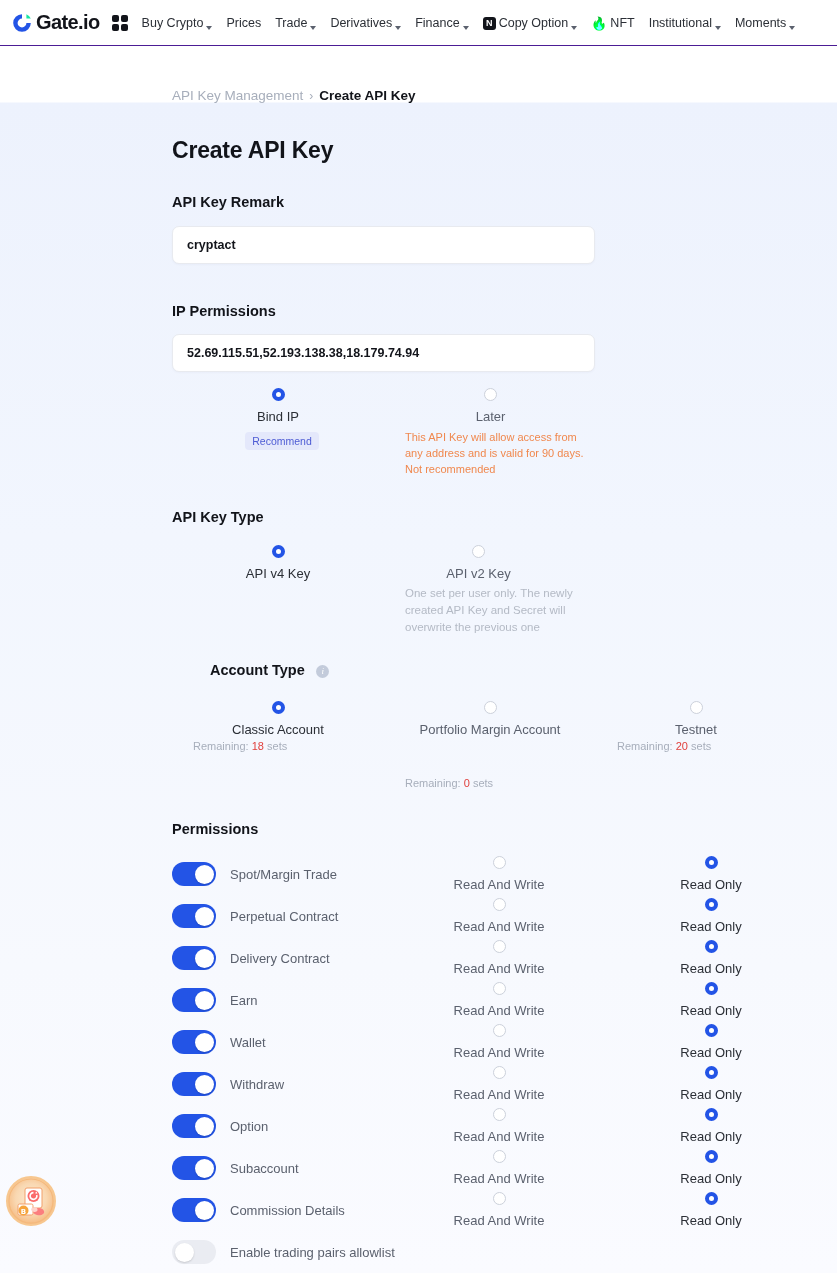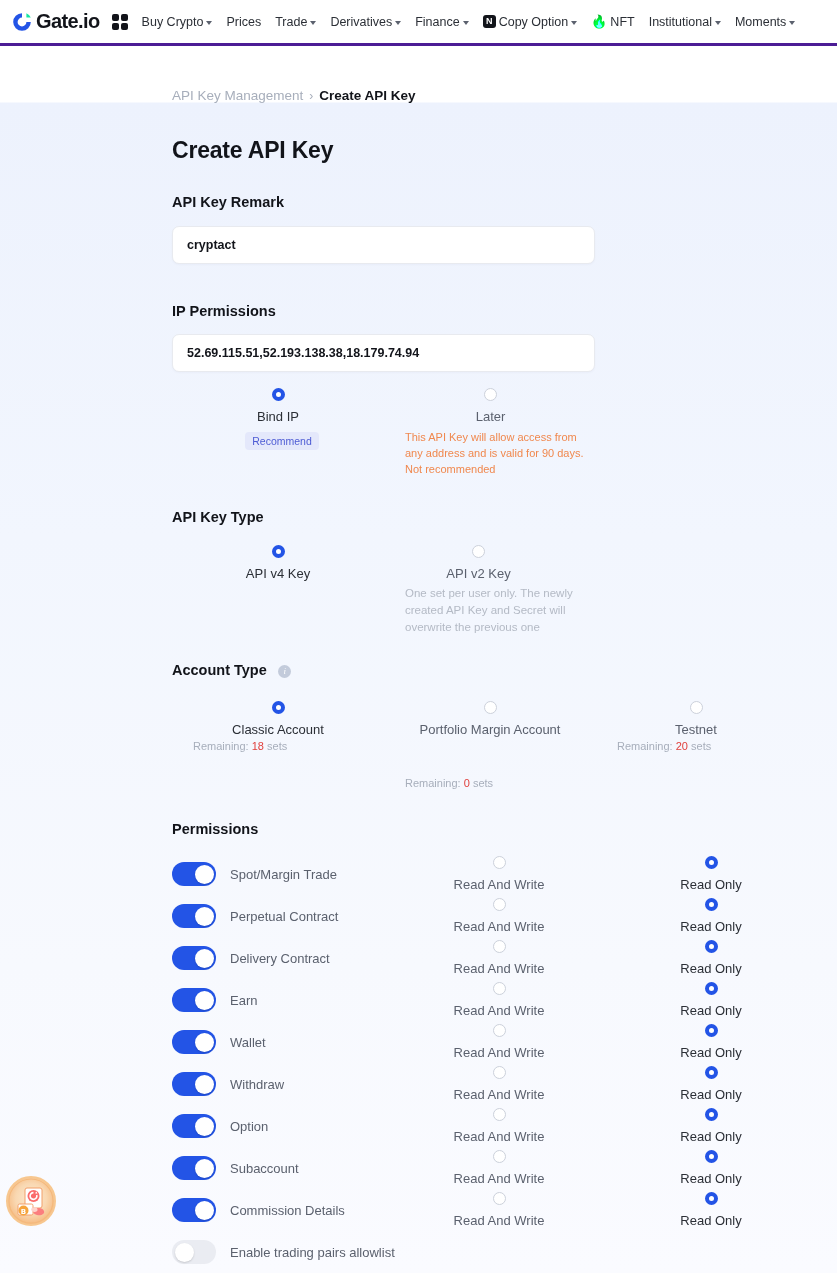--- a/index.html
+++ b/index.html
@@ -15,21 +15,21 @@
     position: relative;
   }
 
   
   .topnav {
     height: 46px;
     background: #ffffff;
     display: flex;
     align-items: center;
     padding-left: 12px;
-    border-bottom: 3px solid #4c1d95;
+    border-bottom: 1px solid #4c1d95;
     position: relative;
     z-index: 5;
   }
   .logo-wrap {
     display: flex;
     align-items: center;
     gap: 4px;
     margin-right: 12px;
   }
   .logo-mark {
@@ -56,21 +56,21 @@
     background: #12141a;
     border-radius: 2px;
   }
   .nav-items {
     display: flex;
     align-items: center;
     gap: 14px;
   }
   .nav-item {
     display: flex;
-    align-items: center;
+    align-items: flex-end;
     gap: 3px;
     font-size: 12.5px;
     color: #2b2f36;
     white-space: nowrap;
     cursor: pointer;
   }
   .caret {
     width: 0; height: 0;
     border-left: 3.5px solid transparent;
     border-right: 3.5px solid transparent;
@@ -385,21 +385,21 @@
       <div>
         <div class="opt">
           <span class="radio"></span>
           <span>API v2 Key</span>
         </div>
         <div class="hint-muted" style="margin-left:21px;">One set per user only. The newly created API Key and Secret will overwrite the previous one</div>
       </div>
     </div>
 
     
-    <div style="margin-top:25px;">
+    <div style="margin-top:25px;margin-left:38px;">
       <span class="section-label">Account Type</span>
       <span class="info-icon">i</span>
     </div>
     <div style="display:flex; margin-top:22px;" id="account-type-row">
         <div style="width: 212px;">
           <div class="opt active">
             <span class="radio checked"></span>
             <span>Classic Account</span>
           </div>
           <div class="remaining" style="margin-left: 21px;"><span>Remaining: </span><b>18</b><span> sets</span></div>

